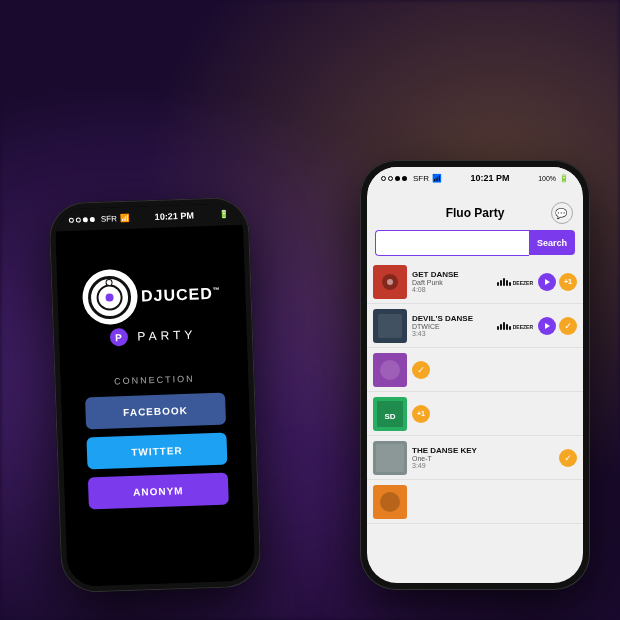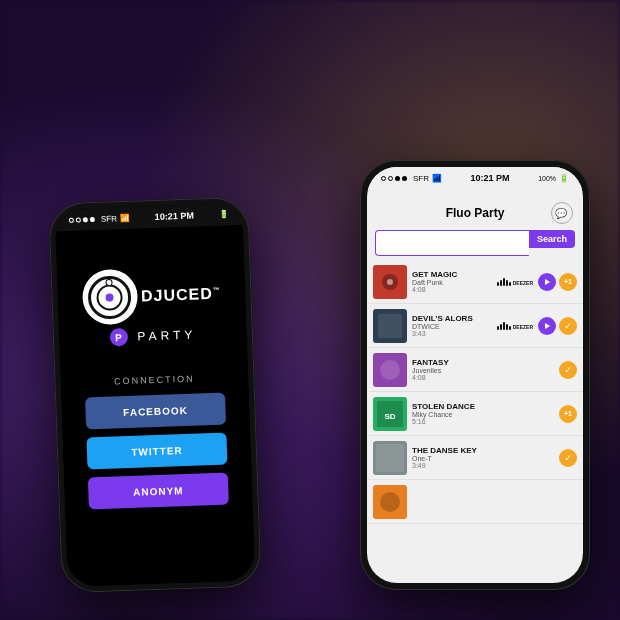--- a/index.html
+++ b/index.html
@@ -176,21 +176,21 @@
     }
     .search-input {
       flex: 1;
       height: 26px;
       background: #fff;
       border: 1.5px solid #7c3aed;
       border-right: none;
       border-radius: 4px 0 0 4px;
     }
     .search-btn {
-      height: 18px;
+      height: 25px;
       background: #7c3aed;
       color: #fff;
       font-size: 9px;
       font-weight: 700;
       padding: 0 8px;
       border-radius: 0 4px 4px 0;
       display: flex; align-items: center;
     }
     .track-list {
       flex: 1;
@@ -393,21 +393,21 @@
 
           <div class="track-item">
             <div class="track-thumb">
               <svg viewBox="0 0 34 34">
                   <rect width="34" height="34" fill="#c0392b"></rect>
                   <circle cx="17" cy="17" r="8" fill="rgba(0,0,0,0.3)"></circle>
                   <circle cx="17" cy="17" r="3" fill="#fff" opacity="0.5"></circle>
                 </svg>
             </div>
             <div class="track-info">
-              <div class="track-name">GET MAGIC</div>
+              <div class="track-name">GET DANSE</div>
               <div class="track-artist">Daft Punk</div>
               <div class="track-duration">4:08</div>
             </div>
             <div class="track-actions">
               <div class="deezer-logo">
                 <div class="deezer-bar" style="height:4px;"></div>
                 <div class="deezer-bar" style="height:6px;"></div>
                 <div class="deezer-bar" style="height:8px;"></div>
                 <div class="deezer-bar" style="height:6px;"></div>
                 <div class="deezer-bar" style="height:4px;"></div>
@@ -419,21 +419,21 @@
           </div>
 
           <div class="track-item">
             <div class="track-thumb">
               <svg viewBox="0 0 34 34">
                   <rect width="34" height="34" fill="#2c3e50"></rect>
                   <rect x="5" y="5" width="24" height="24" fill="rgba(255,255,255,0.1)" rx="2"></rect>
                 </svg>
             </div>
             <div class="track-info">
-              <div class="track-name">DEVIL'S ALORS</div>
+              <div class="track-name">DEVIL'S DANSE</div>
               <div class="track-artist">DTWICE</div>
               <div class="track-duration">3:43</div>
             </div>
             <div class="track-actions">
               <div class="deezer-logo">
                 <div class="deezer-bar" style="height:4px;"></div>
                 <div class="deezer-bar" style="height:6px;"></div>
                 <div class="deezer-bar" style="height:8px;"></div>
                 <div class="deezer-bar" style="height:6px;"></div>
                 <div class="deezer-bar" style="height:4px;"></div>
@@ -444,43 +444,33 @@
             </div>
           </div>
 
           <div class="track-item">
             <div class="track-thumb">
               <svg viewBox="0 0 34 34">
                   <rect width="34" height="34" fill="#8e44ad"></rect>
                   <circle cx="17" cy="17" r="10" fill="rgba(255,255,255,0.15)"></circle>
                 </svg>
             </div>
-            <div class="track-info">
-              <div class="track-name">FANTASY</div>
-              <div class="track-artist">Juveniles</div>
-              <div class="track-duration">4:08</div>
-            </div>
             <div class="track-actions">
               <div class="check-circle">✓</div>
             </div>
           </div>
 
           <div class="track-item">
             <div class="track-thumb">
               <svg viewBox="0 0 34 34">
                   <rect width="34" height="34" fill="#27ae60"></rect>
                   <rect x="4" y="4" width="26" height="26" fill="rgba(0,0,0,0.2)" rx="1"></rect>
                   <text x="17" y="22" text-anchor="middle" font-size="8" fill="#fff" font-weight="bold">SD</text>
                 </svg>
             </div>
-            <div class="track-info">
-              <div class="track-name">STOLEN DANCE</div>
-              <div class="track-artist">Miky Chance</div>
-              <div class="track-duration">5:16</div>
-            </div>
             <div class="track-actions">
               <div class="plus-one">+1</div>
             </div>
           </div>
 
 
           <div class="track-item">
             <div class="track-thumb">
               <svg viewBox="0 0 34 34">
                   <rect width="34" height="34" fill="#7f8c8d"></rect>

